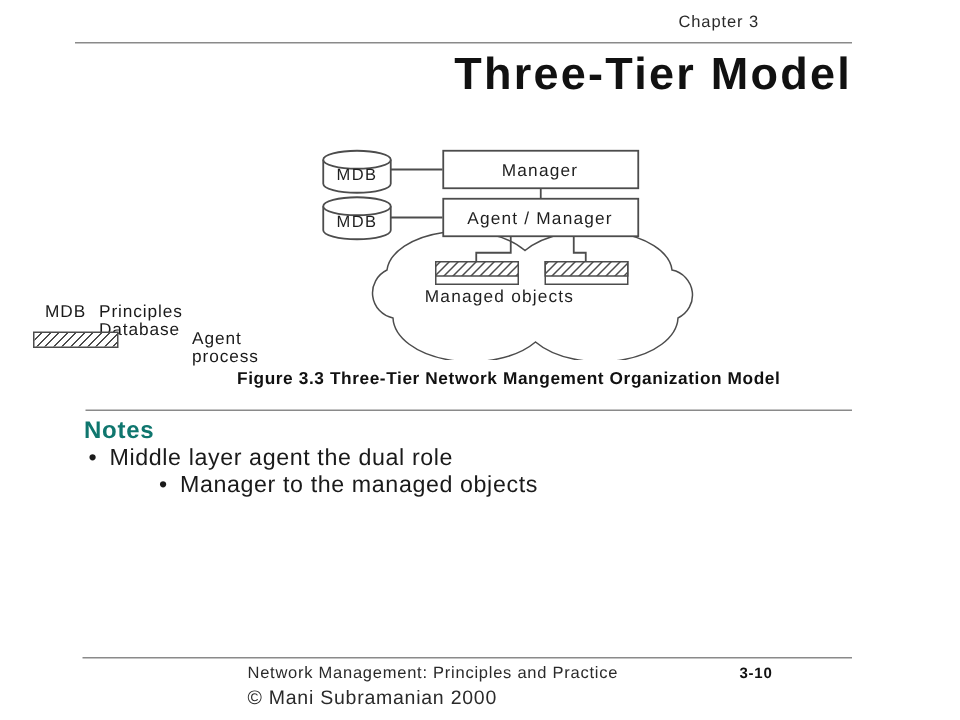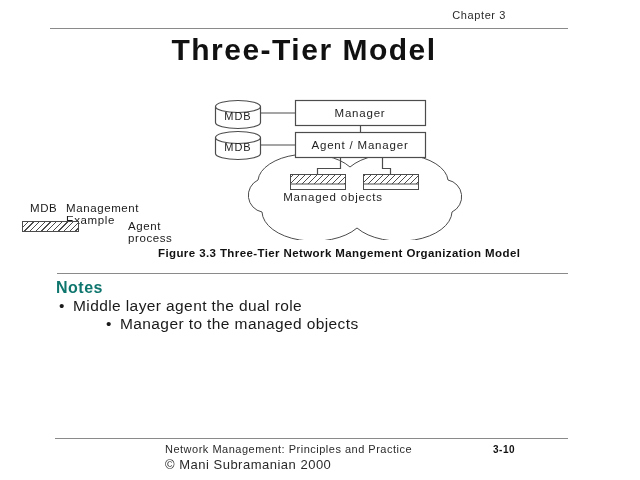--- a/index.html
+++ b/index.html
@@ -7,21 +7,21 @@
   .slide {
     position:relative; width:568px; height:480px; background:#ffffff;
     font-family:"Liberation Sans", sans-serif; color:#1a1a1a; overflow:hidden;
   }
   .rule { position:absolute; height:1px; background:#8a8a8a; }
   .chapter {
     position:absolute; top:9px; right:62px; font-size:11px; letter-spacing:0.6px; color:#2a2a2a;
   }
   .rule-header { left:50px; top:28px; width:528px; }
   .title {
-    position:absolute; left:40px; right:0; top:33px; text-align:center;
+    position:absolute; left:40px; right:0; top:33px; text-align:right;
     font-size:30px; font-weight:700; letter-spacing:1.5px; color:#111;
   }
   .diagram-svg { position:absolute; left:0; top:90px; }
   .diagram-svg text { font-family:"Liberation Sans", sans-serif; fill:#1f1f1f; }
   .legend { position:absolute; left:0; top:0; }
   .legend-mdb-term { position:absolute; left:30px; top:202px; font-size:11.5px; letter-spacing:0.6px; }
   .legend-mdb-desc { position:absolute; left:66px; top:202px; font-size:11.5px; letter-spacing:0.6px; }
   .legend-swatch {
     position:absolute; left:22px; top:221px; width:57px; height:11px;
     border:1px solid #4c4c4c;
@@ -104,21 +104,21 @@
     </g>
     <g>
       <rect x="363.5" y="174.5" width="55" height="15" fill="#ffffff" stroke="#4c4c4c" stroke-width="1"></rect>
       <rect x="363.5" y="174.5" width="55" height="9.5" fill="url(#hatch)" stroke="#4c4c4c" stroke-width="1"></rect>
     </g>
     <text x="333" y="201" text-anchor="middle" font-size="11.5" letter-spacing="0.8">Managed objects</text>
   </svg>
 
   <div class="legend">
     <span class="legend-mdb-term">MDB</span>
-    <span class="legend-mdb-desc">Management Example</span>
+    <span class="legend-mdb-desc">Principles Database</span>
     <div class="legend-swatch"></div>
     <span class="legend-agent-desc">Agent process</span>
   </div>
 
   <div class="caption">Figure 3.3 Three-Tier Network Mangement Organization Model</div>
 
   <div class="rule rule-notes"></div>
   <div class="notes-heading">Notes</div>
 
   <div class="notes-list">

